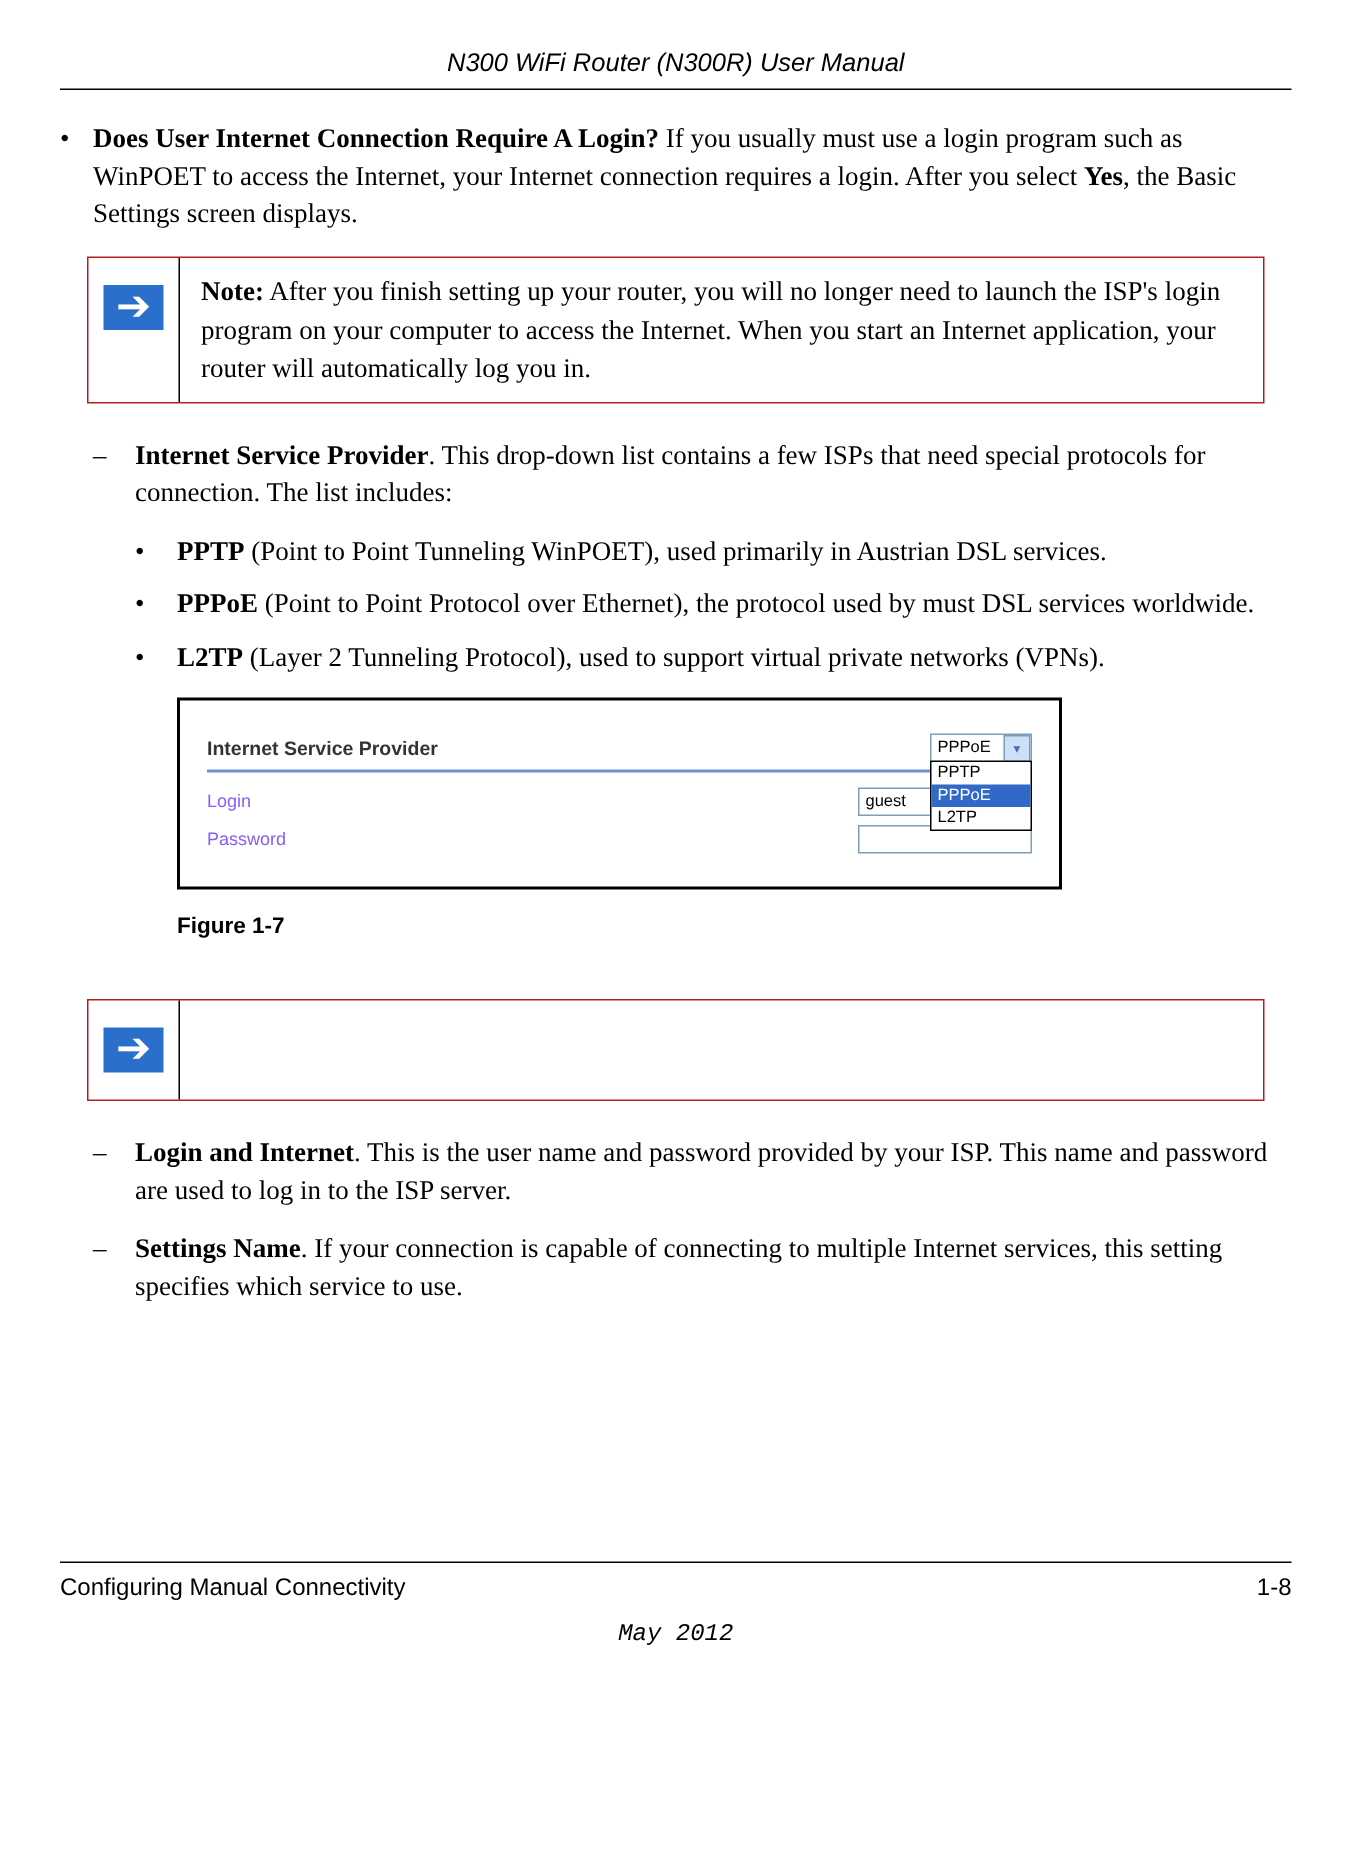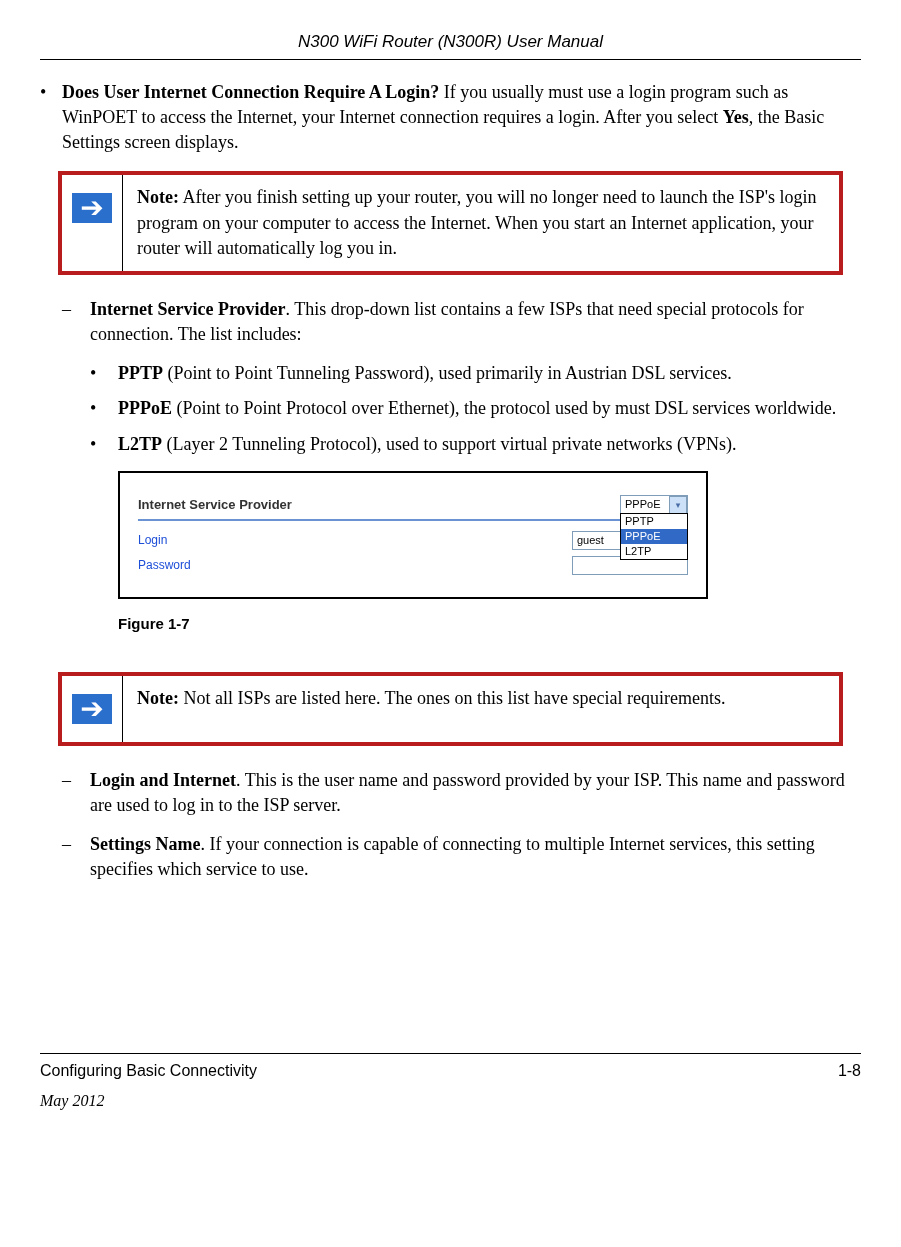--- a/index.html
+++ b/index.html
@@ -62,21 +62,21 @@
       width: 28px;
       flex-shrink: 0;
     }
     .sub-bullet .content {
       flex: 1;
     }
     .bold {
       font-weight: bold;
     }
     .note-box {
-      border: 4px solid #b91c1c;
+      border: 1px solid #b91c1c;
       display: flex;
       margin: 14px 18px 22px 18px;
     }
     .note-icon-cell {
       border-right: 1px solid black;
       padding: 18px 10px;
       display: flex;
       align-items: flex-start;
       justify-content: center;
     }
@@ -116,21 +116,21 @@
       margin-bottom: 6px;
       position: relative;
     }
     .isp-label-bold {
       font-weight: bold;
       color: #333;
       font-size: 13px;
       flex: 1;
     }
     .isp-label {
-      color: #1d4ed8;
+      color: #8b5cf6;
       font-size: 12px;
       flex: 1;
     }
     .isp-select {
       border: 1px solid #7f9db9;
       font-size: 11px;
       background: white;
       display: flex;
       align-items: center;
       height: 18px;
@@ -193,22 +193,22 @@
       margin-top: 170px;
     }
     .footer-row {
       display: flex;
       justify-content: space-between;
       font-family: Arial, sans-serif;
       font-size: 16px;
       margin-top: 6px;
     }
     .footer-date {
-      text-align: left;
-      font-family: Liberation Serif, serif;
+      text-align: center;
+      font-family: Liberation Mono, monospace;
       font-style: italic;
       font-size: 16px;
       margin-top: 8px;
     }
   </style>
 </head>
 <body>
 
 <div class="header-title">N300 WiFi Router (N300R) User Manual</div>
 <hr class="top-rule">
@@ -232,21 +232,21 @@
 <div class="dash-item">
   <div class="dash">–</div>
   <div class="content">
     <span class="bold">Internet Service Provider</span><span>. This drop-down list contains a few ISPs that need special protocols for connection. The list includes:</span>
   </div>
 </div>
 
 <div class="sub-bullet">
   <div class="bullet">•</div>
   <div class="content">
-    <span class="bold">PPTP</span><span> (Point to Point Tunneling Password), used primarily in Austrian DSL services.</span>
+    <span class="bold">PPTP</span><span> (Point to Point Tunneling WinPOET), used primarily in Austrian DSL services.</span>
   </div>
 </div>
 
 <div class="sub-bullet">
   <div class="bullet">•</div>
   <div class="content">
     <span class="bold">PPPoE</span><span> (Point to Point Protocol over Ethernet), the protocol used by must DSL services worldwide.</span>
   </div>
 </div>
 
@@ -282,39 +282,36 @@
     </div>
   </div>
 </div>
 
 <div class="figure-caption">Figure 1-7</div>
 
 <div class="note-box">
   <div class="note-icon-cell">
     <div class="note-icon"></div>
   </div>
-  <div class="note-text">
-    <span class="bold">Note:</span><span> Not all ISPs are listed here. The ones on this list have special requirements.</span>
-  </div>
 </div>
 
 <div class="dash-item">
   <div class="dash">–</div>
   <div class="content">
     <span class="bold">Login and Internet</span><span>. This is the user name and password provided by your ISP. This name and password are used to log in to the ISP server.</span>
   </div>
 </div>
 
 <div class="dash-item">
   <div class="dash">–</div>
   <div class="content">
     <span class="bold">Settings Name</span><span>. If your connection is capable of connecting to multiple Internet services, this setting specifies which service to use.</span>
   </div>
 </div>
 
 <div class="footer">
   <hr class="bottom-rule">
   <div class="footer-row">
-    <span>Configuring Basic Connectivity</span>
+    <span>Configuring Manual Connectivity</span>
     <span>1-8</span>
   </div>
   <div class="footer-date">May 2012</div>
 </div>
 
 </body></html>

